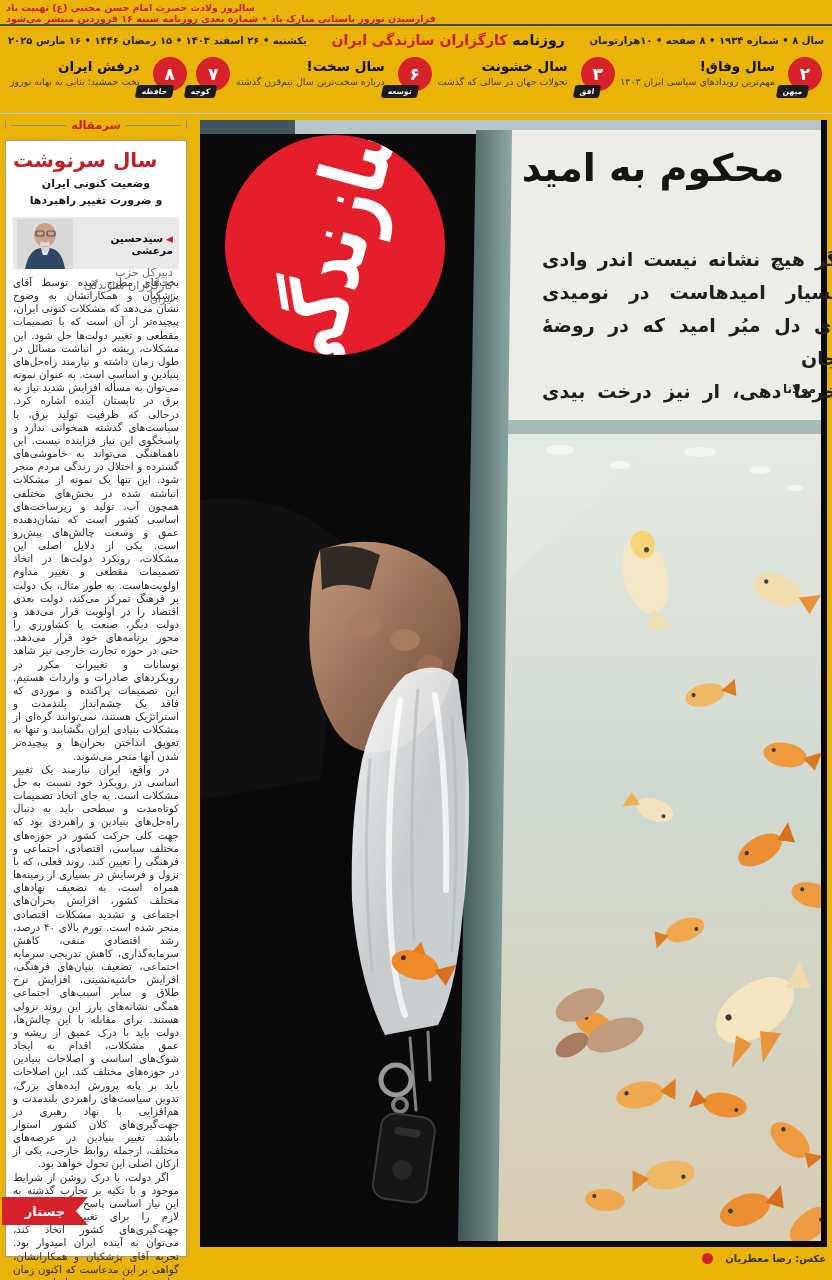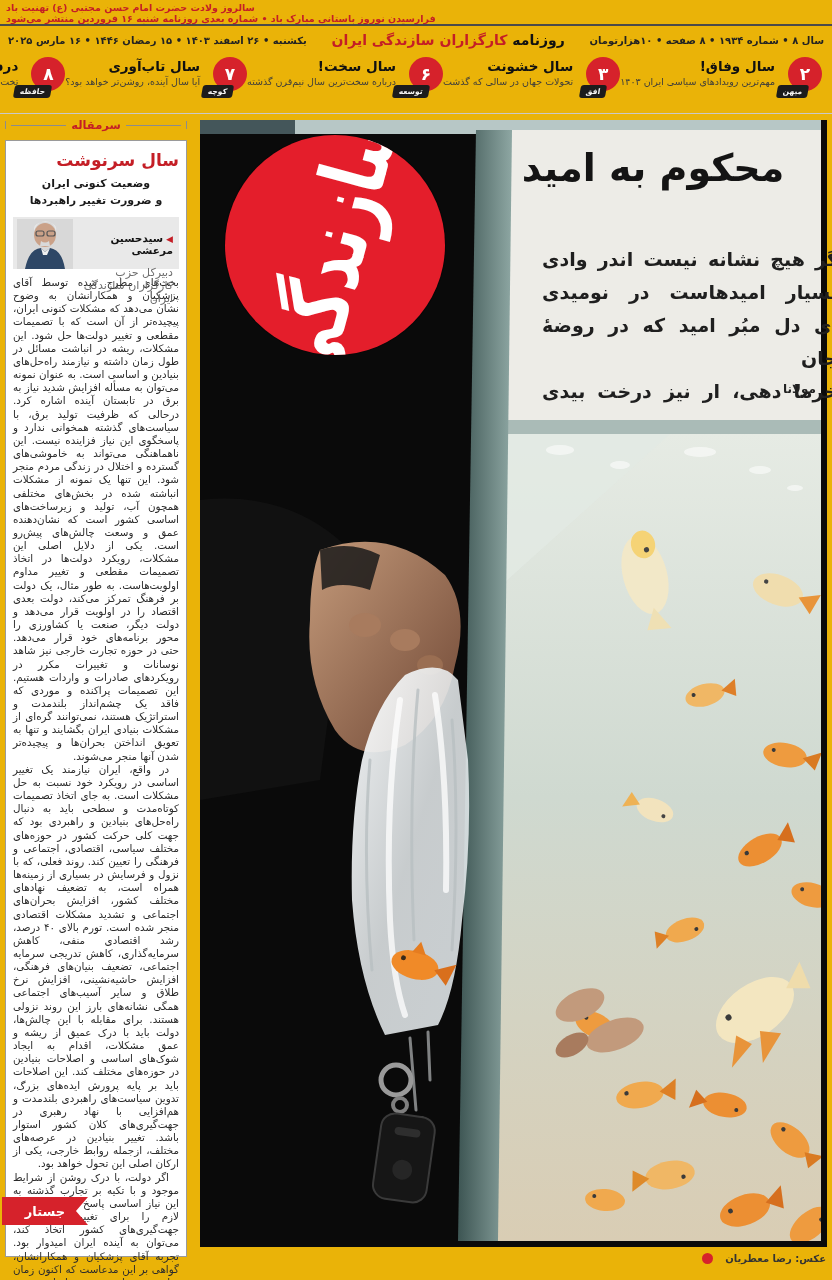--- a/index.html
+++ b/index.html
@@ -28,21 +28,21 @@
   .nav-text{padding-top:2px;}
   .nav-title{font-size:13.5px;font-weight:bold;color:#111;line-height:17px;}
   .nav-sub{font-size:9.5px;color:#3c3c3c;line-height:13px;white-space:nowrap;}
   .rule-light{left:0;top:113px;width:832px;height:1px;background:#c9c9c9;}
   
   .kicker{left:5px;top:118px;width:182px;display:flex;align-items:center;gap:5px;}
   .kicker .line{flex:1;height:1px;background:#8c8c8c;}
   .kicker .tick{width:1px;height:8px;background:#8c8c8c;}
   .kicker .txt{color:#c41e26;font-size:11.5px;font-weight:bold;}
   .edit-box{left:5px;top:140px;width:182px;height:1117px;border:1px solid #9a9a9a;box-sizing:border-box;background:#fff;padding:8px 7px 6px 7px;}
-  .edit-title{color:#c41e26;font-size:17px;font-weight:bold;text-align:right;line-height:22px;}
+  .edit-title{color:#c41e26;font-size:20px;font-weight:bold;text-align:left;line-height:22px;}
   .edit-sub{font-size:11px;font-weight:bold;color:#1a1a1a;text-align:center;line-height:17px;margin-top:4px;}
   .author-box{position:relative;margin-top:8px;background:#e9e9e9;height:52px;}
   .author-photo{position:absolute;left:4px;bottom:0;width:56px;height:50px;}
   .author-meta{position:absolute;right:6px;top:15px;left:64px;text-align:right;}
   .author-name{font-size:10.5px;font-weight:bold;color:#111;}
   .author-name .tri{color:#c41e26;font-size:9px;margin-left:3px;}
   .author-role{font-size:11px;color:#6d6d6d;margin-top:10px;}
   .edit-body{margin-top:7px;font-size:10.35px;line-height:13.15px;color:#2b2b2b;text-align:justify;}
   .edit-body p{margin:0;}
   .edit-body p + p{text-indent:10px;}
@@ -115,24 +115,20 @@
       <div class="nav-text">
         <div class="nav-title">سال سخت!</div>
         <div class="nav-sub">درباره سخت‌ترین سال نیم‌قرن گذشته</div>
       </div>
     </div>
 
     <div class="nav-item">
       <div class="badge-wrap">
         <div class="num-circle">۷</div>
         <div class="sec-badge">کوچه</div>
-      </div>
-      <div class="nav-text">
-        <div class="nav-title">سال تاب‌آوری</div>
-        <div class="nav-sub">آیا سال آینده، روشن‌تر خواهد بود؟</div>
       </div>
     </div>
 
     <div class="nav-item">
       <div class="badge-wrap">
         <div class="num-circle">۸</div>
         <div class="sec-badge">حافظه</div>
       </div>
       <div class="nav-text">
         <div class="nav-title">درفش ایران</div>

